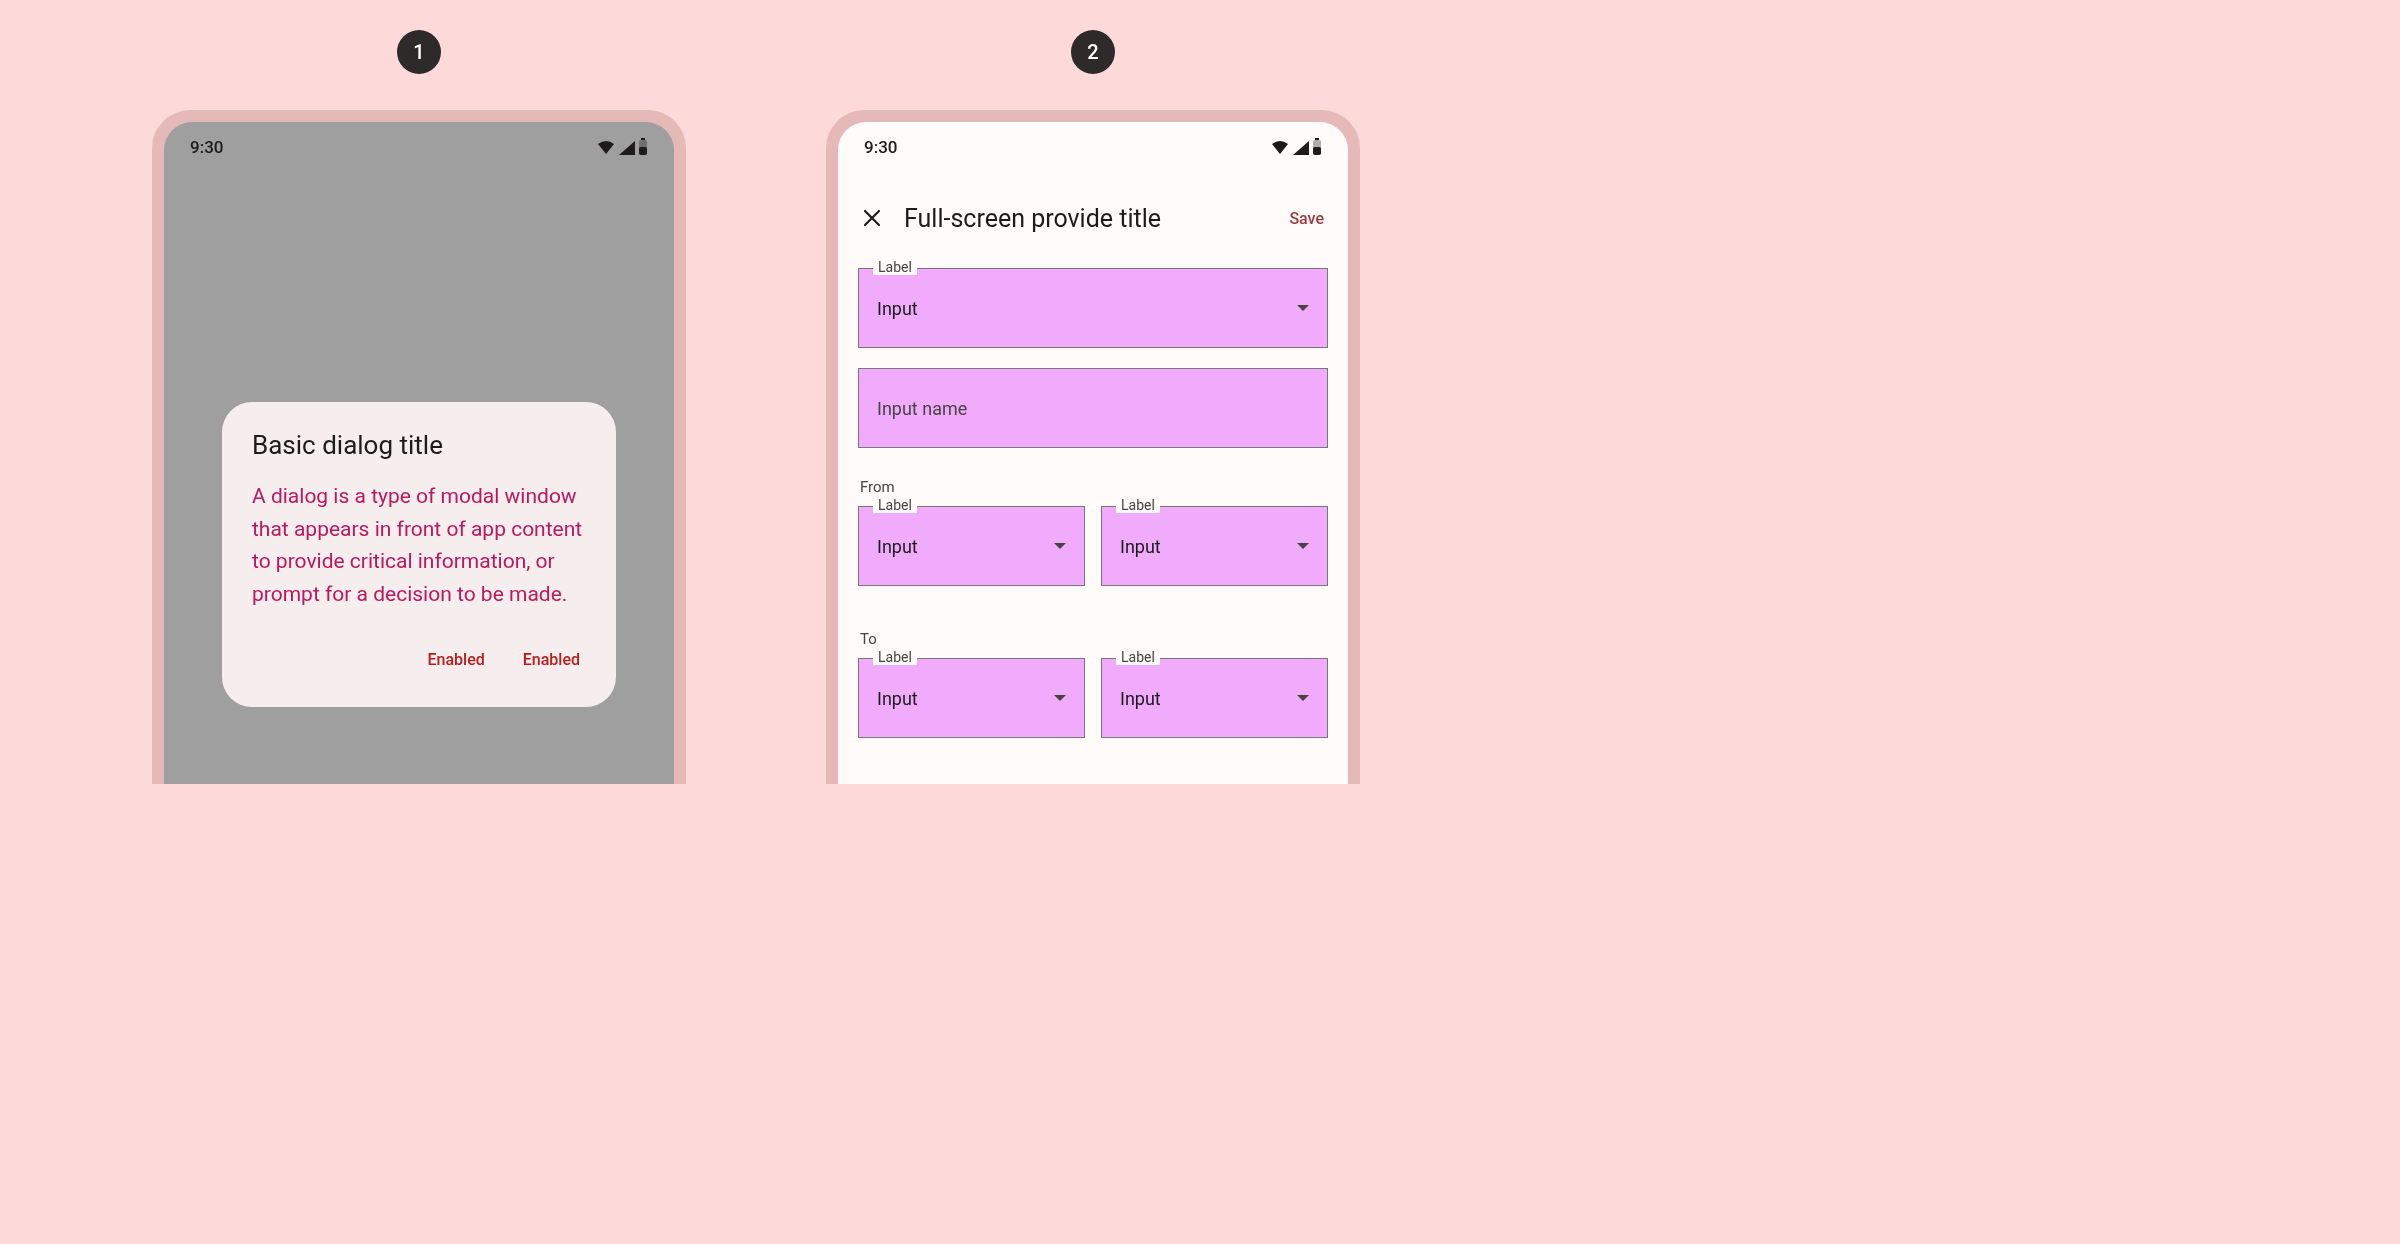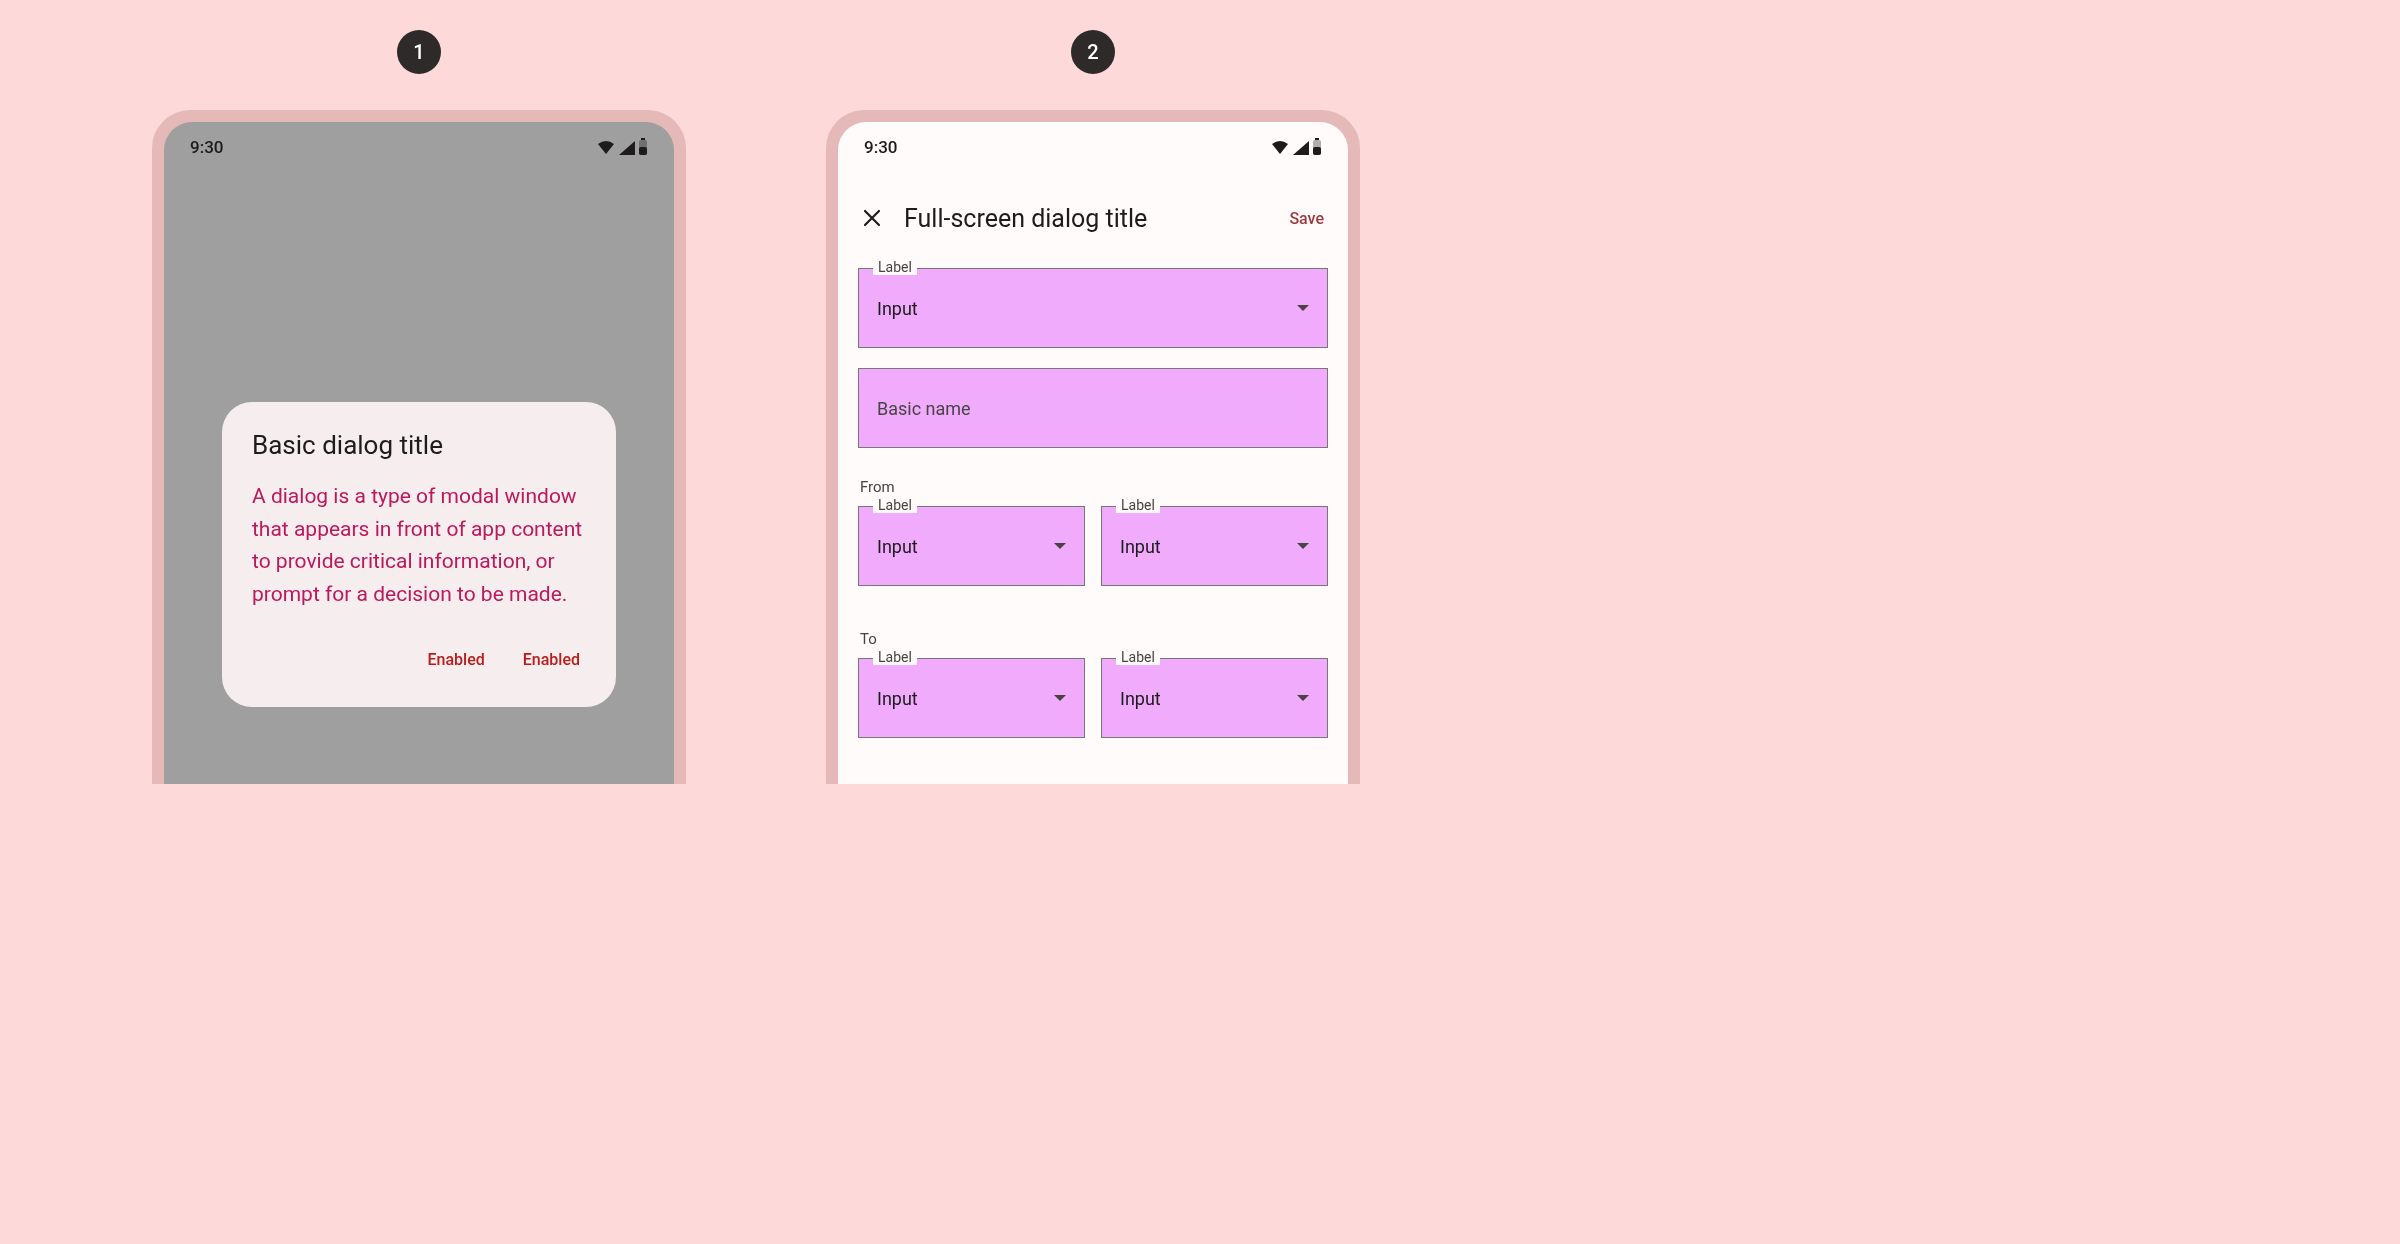--- a/index.html
+++ b/index.html
@@ -234,34 +234,34 @@
               </svg>
           </span>
         </div>
 
         <div class="fs-header">
           <span class="fs-close">
             <svg width="20" height="20" viewBox="0 0 20 20">
                 <path d="M3 3 L17 17 M17 3 L3 17" stroke="#1d1b1b" stroke-width="2.2" stroke-linecap="round"></path>
               </svg>
           </span>
-          <span class="fs-title">Full-screen dialog title</span>
+          <span class="fs-title">Full-screen provide title</span>
           <span class="fs-save">Save</span>
         </div>
 
         <div class="fs-form">
 
           <div class="field">
             <span class="field-label">Label</span>
             <span class="field-value">Input</span>
             <span class="caret-down"></span>
           </div>
 
           <div class="field">
-            <span class="field-placeholder">Basic name</span>
+            <span class="field-placeholder">Input name</span>
           </div>
 
           <div class="section-label first">From</div>
           <div class="row2">
             <div class="field half">
               <span class="field-label">Label</span>
               <span class="field-value">Input</span>
               <span class="caret-down"></span>
             </div>
             <div class="field half">

